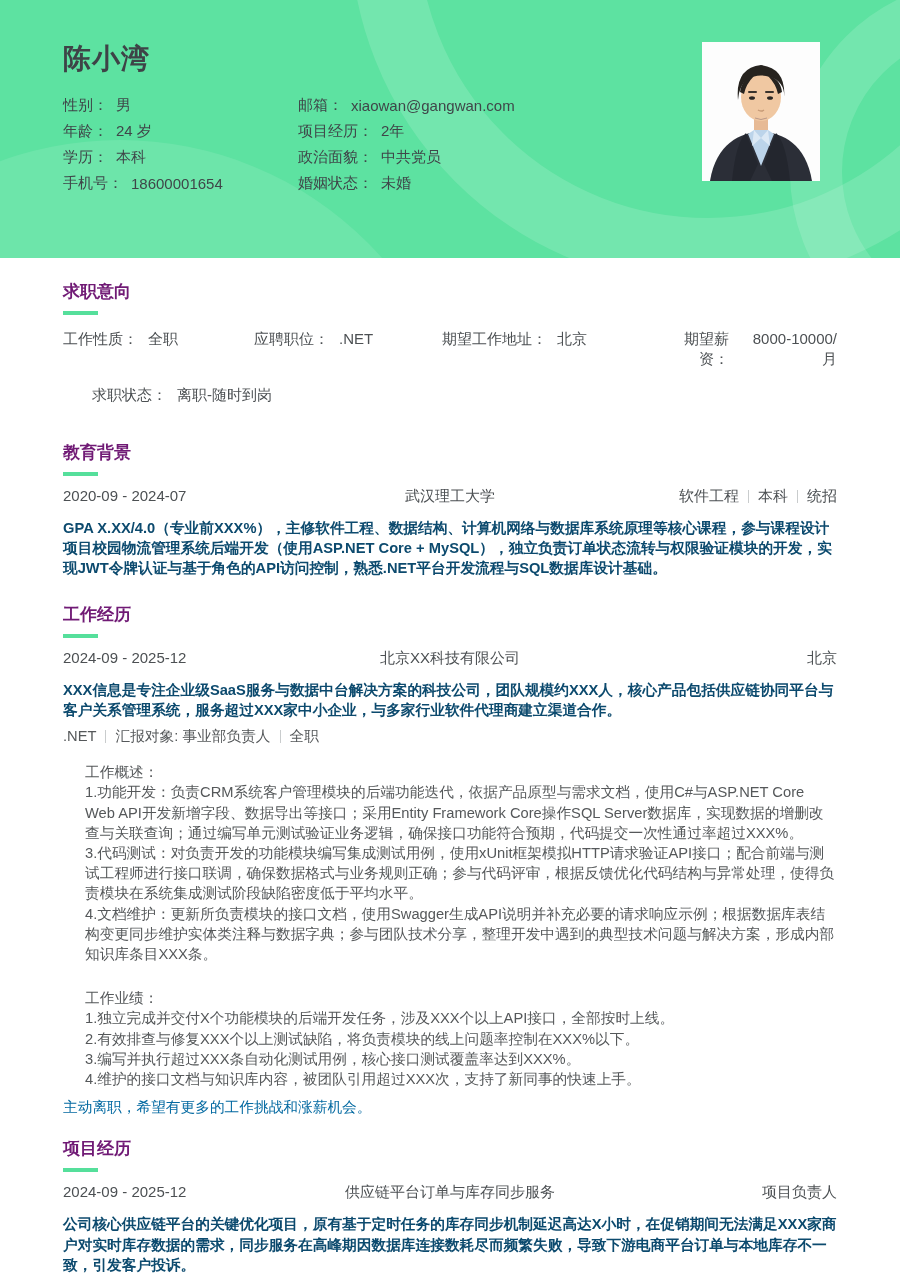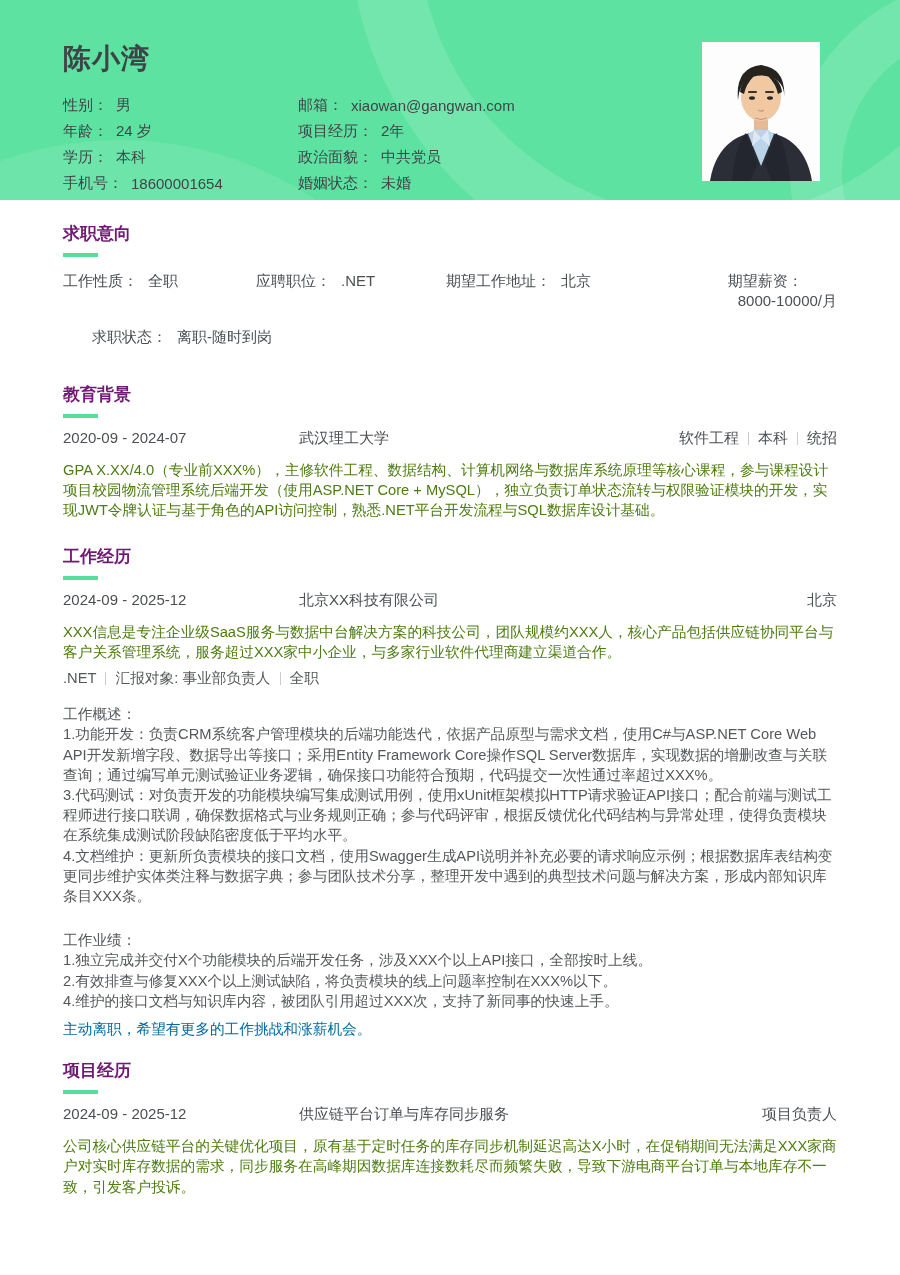--- a/index.html
+++ b/index.html
@@ -8,21 +8,21 @@
     height: 1275px;
     overflow: hidden;
     background: #ffffff;
     font-family: "Liberation Sans", "DejaVu Sans", sans-serif;
     -webkit-font-smoothing: antialiased;
   }
 
   
   .hero {
     position: relative;
-    height: 200px;
+    height: 258px;
     background: #5DE2A1;
     overflow: hidden;
   }
   .ring1 {
     position: absolute; left: 350px; top: -430px;
     width: 580px; height: 580px; border-radius: 50%;
     border: 68px solid rgba(255,255,255,0.14);
     background: transparent;
   }
   .ring2 {
@@ -63,43 +63,44 @@
   .sec-intent  { margin-top: 24px; }
   .sec-edu     { margin-top: 38px; }
   .sec-work    { margin-top: 26px; }
   .sec-project { margin-top: 22px; }
 
   .section-title { font-size: 17px; line-height: 20px; font-weight: 700; color: #701a75; }
   .title-underline { width: 35px; height: 4px; background: #55DF9B; margin-top: 9px; }
 
   .job-row { display: flex; margin-top: 14px; font-size: 15px; line-height: 20px; color: #4C5053; }
   .job-row.second { margin-top: 16px; margin-left: 29px; }
-  .jfield { display: flex; }
+  .jfield { display: flex; text-align: right; }
   .jf1 { width: 193px; }
   .jf2 { width: 190px; }
   .jf3 { width: 215px; }
-  .jf4 { margin-left: auto; flex-direction: column; }
+  .jf4 { margin-left: auto; }
   .jlabel { color: #4C5053; }
   .jvalue { margin-left: 10px; }
 
   .row-line { display: flex; align-items: center; margin-top: 10px; font-size: 15px; line-height: 20px; color: #4C5053; gap: 6px; }
   .rl-left { width: 230px; }
-  .rl-center { flex: 1; text-align: left; }
+  .rl-center { flex: 1; text-align: center; }
   .rl-right { width: 230px; text-align: right; display: flex; align-items: center; justify-content: flex-end; }
 
   .vsep { display: inline-block; width: 1px; height: 13px; background: #c9cccd; margin: 0 9px; }
 
   .para {
     margin-top: 12px;
     font-size: 14.7px;
     line-height: 20.2px;
-    color: #4d7c0f;
+    color: #0c4a6e;
+    font-weight: bold;
   }
   .meta-line { display: flex; align-items: center; margin-top: 6px; font-size: 14.7px; line-height: 20.2px; color: #55585A; }
-  .block { margin-top: 16px; font-size: 14.7px; line-height: 20.2px; color: #55585A; }
+  .block { margin-top: 16px; font-size: 14.7px; line-height: 20.2px; color: #55585A; margin-left: 22px; }
   .block.ach { margin-top: 24px; }
   .leave { margin-top: 8px; font-size: 14.7px; line-height: 20.2px; color: #0369a1; }
 </style>
 </head>
 <body>
 
 <div>
 
   <header class="hero">
     <div class="ring1"></div>
@@ -240,20 +241,21 @@
       <div class="block">
         <div>工作概述：</div>
         <div>1.功能开发：负责CRM系统客户管理模块的后端功能迭代，依据产品原型与需求文档，使用C#与ASP.NET Core Web API开发新增字段、数据导出等接口；采用Entity Framework Core操作SQL Server数据库，实现数据的增删改查与关联查询；通过编写单元测试验证业务逻辑，确保接口功能符合预期，代码提交一次性通过率超过XXX%。</div>
         <div>3.代码测试：对负责开发的功能模块编写集成测试用例，使用xUnit框架模拟HTTP请求验证API接口；配合前端与测试工程师进行接口联调，确保数据格式与业务规则正确；参与代码评审，根据反馈优化代码结构与异常处理，使得负责模块在系统集成测试阶段缺陷密度低于平均水平。</div>
         <div>4.文档维护：更新所负责模块的接口文档，使用Swagger生成API说明并补充必要的请求响应示例；根据数据库表结构变更同步维护实体类注释与数据字典；参与团队技术分享，整理开发中遇到的典型技术问题与解决方案，形成内部知识库条目XXX条。</div>
       </div>
       <div class="block ach">
         <div>工作业绩：</div>
         <div>1.独立完成并交付X个功能模块的后端开发任务，涉及XXX个以上API接口，全部按时上线。</div>
         <div>2.有效排查与修复XXX个以上测试缺陷，将负责模块的线上问题率控制在XXX%以下。</div>
+        <div>3.编写并执行超过XXX条自动化测试用例，核心接口测试覆盖率达到XXX%。</div>
         <div>4.维护的接口文档与知识库内容，被团队引用超过XXX次，支持了新同事的快速上手。</div>
       </div>
       <div class="leave">主动离职，希望有更多的工作挑战和涨薪机会。</div>
     </section>
 
     <section class="sec-project">
       <div class="section-title">项目经历</div>
       <div class="title-underline"></div>
       <div class="row-line">
         <div class="rl-left">2024-09 - 2025-12</div>

